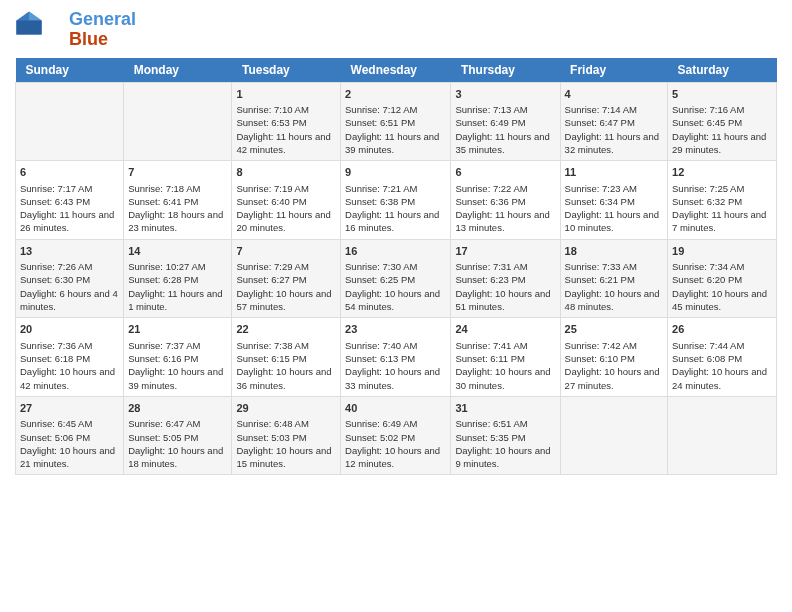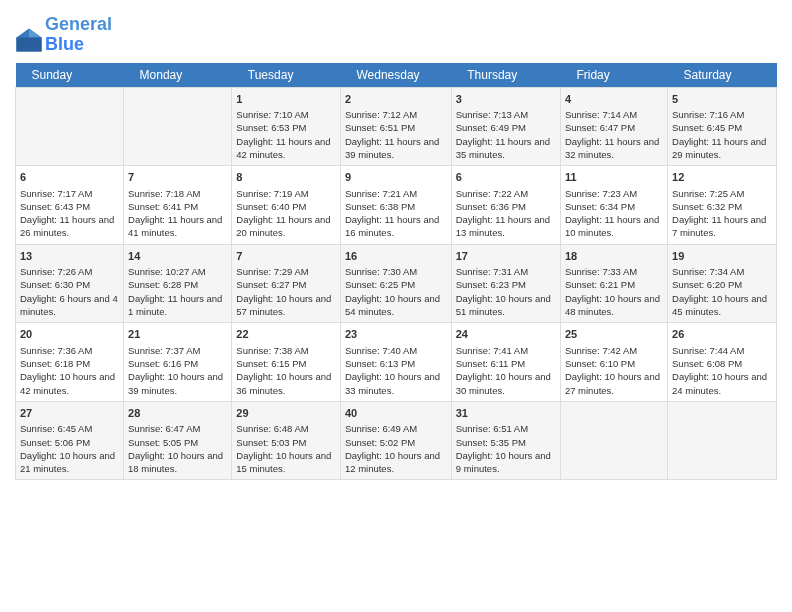--- a/index.html
+++ b/index.html
@@ -15,22 +15,22 @@
       padding: 10px 15px 10px 15px;
     }
     .header {
       display: flex;
       justify-content: space-between;
       align-items: flex-start;
       margin-bottom: 8px;
     }
     .logo {
       display: flex;
-      align-items: flex-end;
-      margin-top: 5px;
+      align-items: flex-start;
+      gap: 24px;
     }
     .logo-text {
       font-size: 18px;
       font-weight: bold;
       color: #333;
       line-height: 1.1;
     }
     .logo-text span {
       color: #4a90d9;
     }
@@ -53,24 +53,24 @@
       color: #555;
     }
     table {
       width: 100%;
       border-collapse: collapse;
       font-size: 10px;
     }
     thead tr th {
       background-color: #3a7abf;
       color: #fff;
-      padding: 5px 16px;
+      padding: 5px 10px;
       text-align: left;
       font-size: 12px;
-      font-weight: normal;
+      font-weight: bold;
     }
     tbody tr td {
       vertical-align: top;
       padding: 4px 4px;
       border: 1px solid #ddd;
       height: 78px;
       width: 113px;
       color: #333;
       font-size: 9.5px;
       line-height: 1.4;
@@ -97,21 +97,21 @@
 <div class="container">
   <div class="header">
     <div class="logo">
       <svg class="logo-icon" viewBox="0 0 40 40">
         <polygon points="20,2 38,15 38,35 2,35 2,15" fill="#3a7abf"></polygon>
         <polygon points="20,2 38,15 20,15" fill="#5a9ad4"></polygon>
         <polygon points="20,15 38,15 38,35 2,35 2,15" fill="#2a5f9f"></polygon>
       </svg>
       <div class="logo-text">
         <div><span>General</span></div>
-        <div><span style="color:#3b82f6">Blue</span></div>
+        <div><span style="color:#c2410c">Blue</span></div>
       </div>
     </div>
     <div class="title-block">
       <div class="month-title"></div>
       <div class="subtitle"></div>
     </div>
   </div>
 
   <table>
     <thead>
@@ -164,21 +164,21 @@
           <td>
             <span class="day-num">6</span>
             <div>Sunrise: 7:17 AM</div>
             <div>Sunset: 6:43 PM</div>
             <div>Daylight: 11 hours and 26 minutes.</div>
           </td>
           <td>
             <span class="day-num">7</span>
             <div>Sunrise: 7:18 AM</div>
             <div>Sunset: 6:41 PM</div>
-            <div>Daylight: 11 hours and 41 minutes.</div>
+            <div>Daylight: 18 hours and 23 minutes.</div>
           </td>
           <td>
             <span class="day-num">8</span>
             <div>Sunrise: 7:19 AM</div>
             <div>Sunset: 6:40 PM</div>
             <div>Daylight: 11 hours and 20 minutes.</div>
           </td>
           <td>
             <span class="day-num">9</span>
             <div>Sunrise: 7:21 AM</div>

